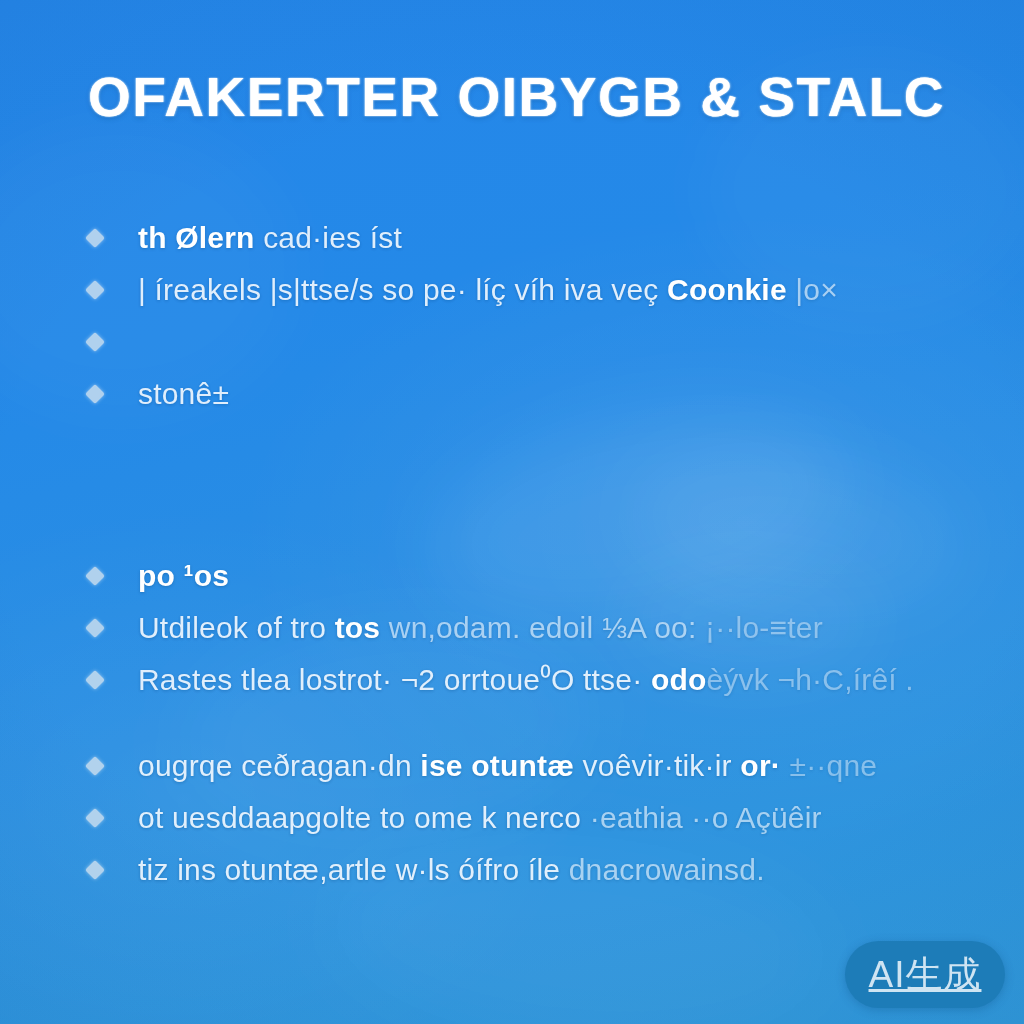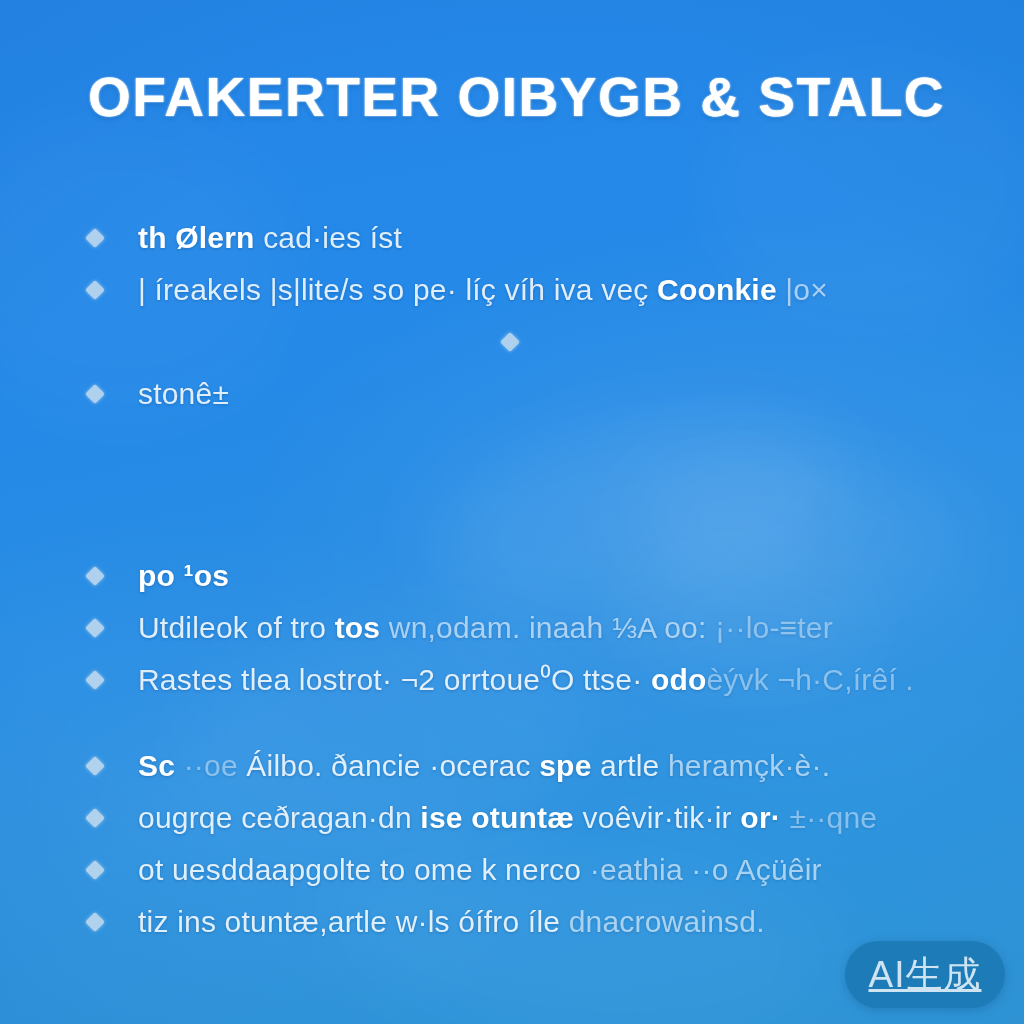--- a/index.html
+++ b/index.html
@@ -101,21 +101,20 @@
   }
   #group-1 { top: 212px; }
   #group-2 { top: 550px; }
   #group-3 { top: 740px; }
 
   .bullet-row {
     position: relative;
     height: 52px;
     display: flex;
     align-items: center;
-    justify-content: center;
   }
   .bullet-marker {
     flex: 0 0 auto;
     width: 14px;
     height: 14px;
     margin-right: 36px;
     background: #c3dbef;
     transform: rotate(45deg);
     border-radius: 2px;
     box-shadow: 0 0 4px rgba(255,255,255,0.55);
@@ -176,49 +175,45 @@
 
   <div class="title">OFAKERTER OIBYGB &amp; STALC</div>
 
   <div class="bullet-group" id="group-1">
       <div class="bullet-row">
         <span class="bullet-marker" style="background: rgb(195, 219, 239);"></span>
         <span class="bullet-text"><span class="lead">th Ølern</span><span class="mid"> cad·ies íst</span></span>
       </div>
       <div class="bullet-row">
         <span class="bullet-marker" style="background: rgb(195, 219, 239);"></span>
-        <span class="bullet-text"><span class="mid">| íreakels |s|lite/s so pe· líç víh iva veç </span><span class="lead">Coonkie</span><span class="tail"> |o×</span></span>
+        <span class="bullet-text"><span class="mid">| íreakels |s|ttse/s so pe· líç víh iva veç </span><span class="lead">Coonkie</span><span class="tail"> |o×</span></span>
       </div>
       <div class="bullet-row">
         <span class="bullet-marker" style="background: rgb(195, 219, 239);"></span>
       </div>
       <div class="bullet-row">
         <span class="bullet-marker" style="background: rgb(195, 219, 239);"></span>
         <span class="bullet-text"><span class="mid">stonê±</span></span>
       </div>
     </div>
   <div class="bullet-group" id="group-2">
       <div class="bullet-row">
         <span class="bullet-marker" style="background: rgb(195, 219, 239);"></span>
         <span class="bullet-text"><span class="lead">po ¹os</span></span>
       </div>
       <div class="bullet-row">
         <span class="bullet-marker" style="background: rgb(195, 219, 239);"></span>
-        <span class="bullet-text"><span class="mid">Utdileok of tro </span><span class="lead">tos</span><span class="tail"> wn,odam. inaah ⅓A oo: </span><span class="faint">¡··lo-≡ter</span></span>
+        <span class="bullet-text"><span class="mid">Utdileok of tro </span><span class="lead">tos</span><span class="tail"> wn,odam. edoil ⅓A oo: </span><span class="faint">¡··lo-≡ter</span></span>
       </div>
       <div class="bullet-row">
         <span class="bullet-marker" style="background: rgb(195, 219, 239);"></span>
         <span class="bullet-text"><span class="mid">Rastes tlea lostrot· ¬2 orrtoue⁰O ttse· </span><span class="lead">odo</span><span class="faint">èývk  ¬h·C,írêí .</span></span>
       </div>
     </div>
   <div class="bullet-group" id="group-3">
-      <div class="bullet-row">
-        <span class="bullet-marker" style="background: rgb(195, 219, 239);"></span>
-        <span class="bullet-text"><span class="lead">Sc</span><span class="faint"> ··oe </span><span class="mid">Áilbo. ðancie ·ocerac </span><span class="lead">spe</span><span class="mid"> artle </span><span class="tail">heramçk·è·.</span></span>
-      </div>
       <div class="bullet-row">
         <span class="bullet-marker" style="background: rgb(195, 219, 239);"></span>
         <span class="bullet-text"><span class="mid">ougrqe ceðragan·dn </span><span class="lead">ise otuntæ</span><span class="mid"> voêvir·tik·ir </span><span class="lead">or·</span><span class="faint"> ±··qne</span></span>
       </div>
       <div class="bullet-row">
         <span class="bullet-marker" style="background: rgb(195, 219, 239);"></span>
         <span class="bullet-text"><span class="mid">ot uesddaapgolte to ome k nerco </span><span class="tail">·eathia ··o Açüêir</span></span>
       </div>
       <div class="bullet-row">
         <span class="bullet-marker" style="background: rgb(195, 219, 239);"></span>

